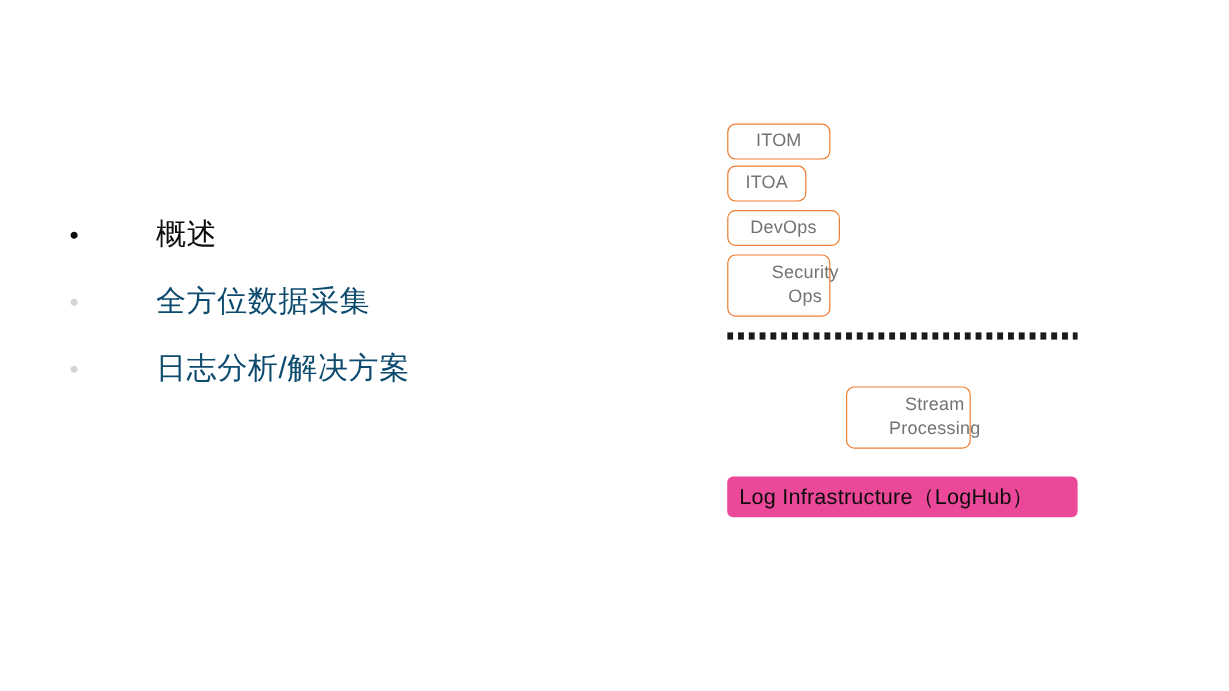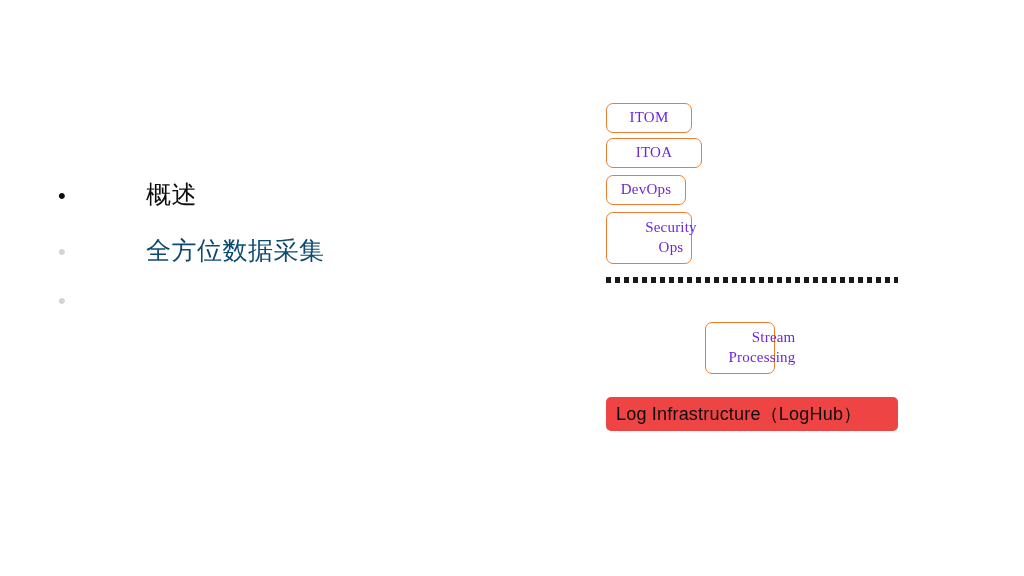--- a/index.html
+++ b/index.html
@@ -28,21 +28,21 @@
     align-items: baseline;
     height: 56px;
   }
   .agenda-bullet {
     width: 12px;
     margin-left: 6px;
     font-size: 22px;
     line-height: 1;
   }
   .agenda-label {
-    margin-left: 76px;
+    margin-left: 60px;
     font-size: 25px;
     letter-spacing: 0.5px;
     white-space: nowrap;
   }
   .agenda-item.active .agenda-bullet,
   .agenda-item.active .agenda-label { color: #0d0d0d; }
   .agenda-item.dim .agenda-bullet { color: #d4d4d4; }
   .agenda-item.dim .agenda-label  { color: #0c4a6e; }
 
   
@@ -52,64 +52,63 @@
     top: 103px;
     width: 292px;
     height: 330px;
   }
   .node {
     position: absolute;
     box-sizing: border-box;
     border: 1.6px solid #ed7d31;
     border-radius: 7px;
     background: #ffffff;
-    color: #6d28d9;
+    color: #737373;
     display: flex;
     align-items: center;
     justify-content: center;
     text-align: center;
     font-size: 15px;
     line-height: 1.32;
     letter-spacing: 0.2px;
-    font-family: Liberation Serif, serif;
   }
   .node.tall { font-size: 15px; padding-left: 44px; }
 
   
   #node-itom     { left: 0;   top: 0;   width: 86px; height: 30px; }
-  #node-itoa     { left: 0;   top: 35px; width: 96px; height: 30px; }
-  #node-devops   { left: 0;   top: 72px; width: 80px; height: 30px; }
+  #node-itoa     { left: 0;   top: 35px; width: 66px; height: 30px; }
+  #node-devops   { left: 0;   top: 72px; width: 94px; height: 30px; }
   #node-securityops { left: 0; top: 109px; width: 86px; height: 52px; }
 
   
   #divider {
     position: absolute;
     left: 0;
     top: 174px;
     width: 292px;
     height: 6px;
     background-image: linear-gradient(to right, #1a1a1a 0 5px, transparent 5px 9px);
     background-size: 9px 6px;
     background-repeat: repeat-x;
   }
 
   
   #node-search  { left: 0;    top: 219px; width: 86px; height: 52px; }
-  #node-stream  { left: 99px; top: 219px; width: 70px; height: 52px; text-align: right; }
+  #node-stream  { left: 99px; top: 219px; width: 104px; height: 52px; }
   #node-offline { left: 199px;top: 219px; width: 87px; height: 52px; }
 
   
   #node-loghub {
     position: absolute;
     left: 0;
     top: 294px;
     width: 292px;
     height: 34px;
     box-sizing: border-box;
-    background: #ef4444;
+    background: #ec4899;
     border: none;
     border-radius: 5px;
     display: flex;
     align-items: center;
     justify-content: flex-start;
     color: #0d0d0d;
     font-size: 18px;
     letter-spacing: 0.2px;
     padding-left: 10px;
   }
@@ -126,20 +125,21 @@
       <span class="agenda-label">概述</span>
     </div>
 
     <div class="agenda-item dim">
       <span class="agenda-bullet">•</span>
       <span class="agenda-label">全方位数据采集</span>
     </div>
 
     <div class="agenda-item dim">
       <span class="agenda-bullet">•</span>
+      <span class="agenda-label">日志分析/解决方案</span>
     </div>
 
   </div>
 
   <div id="diagram">
 
     <div class="node" id="node-itom">
       <span>ITOM</span>
     </div>
 

